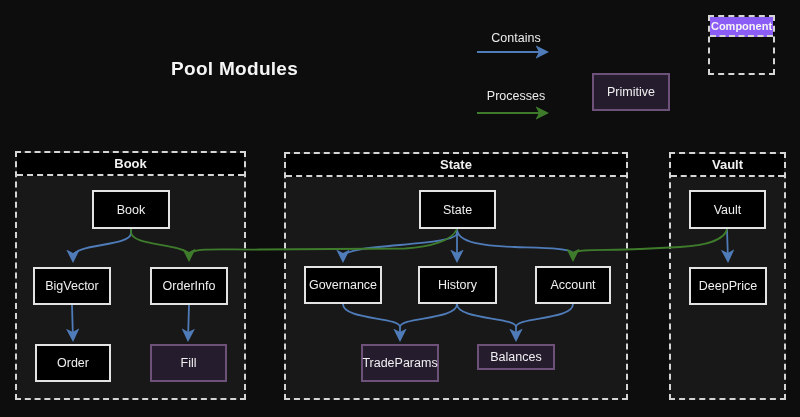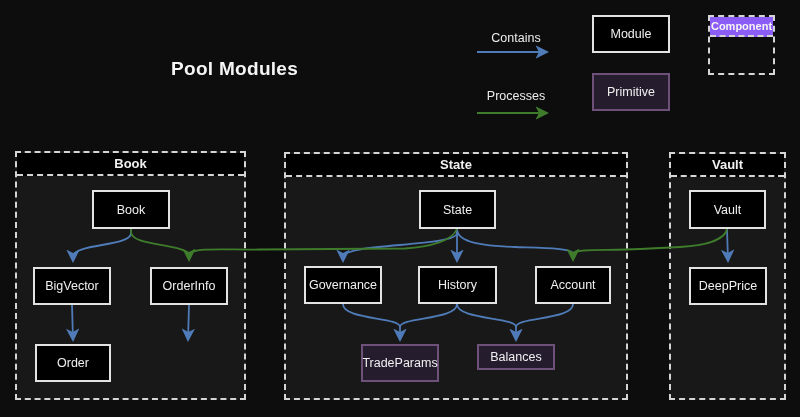--- a/index.html
+++ b/index.html
@@ -56,21 +56,20 @@
 </style>
 </head>
 <body>
 
 <div class="canvas">
 
   <div class="page-title">Pool Modules</div>
 
   <div class="legend-label" style="left:476px;top:31px;">Contains</div>
   <div class="legend-label" style="left:476px;top:89px;">Processes</div>
-  <div class="node module" style="left:592px;top:15px;width:78px;height:38px;">Module</div>
   <div class="node primitive" style="left:592px;top:73px;width:78px;height:38px;text-align:right;">Primitive</div>
   <div class="component-box">
     <div class="component-title">Component</div>
   </div>
 
   <div class="container" style="left:15px;top:151px;width:231px;height:249px;">
     <div class="container-title">Book</div>
   </div>
   <div class="container" style="left:284px;top:152px;width:344px;height:248px;">
     <div class="container-title">State</div>
@@ -114,20 +113,21 @@
       <path class="edge-processes" d="M189,254 L189,260" marker-end="url(#m-green)"></path>
       <path class="edge-processes" d="M727,229 C725,240 705,245.5 680,247 L640,249 C610,251 578,248 573,253"></path>
       <path class="edge-processes" d="M573,253 L573,260" marker-end="url(#m-green)"></path>
     </g>
   </svg>
 
   <div class="node module" style="left:92px;top:190px;width:78px;height:39px;">Book</div>
   <div class="node module" style="left:33px;top:267px;width:78px;height:38px;">BigVector</div>
   <div class="node module" style="left:150px;top:267px;width:78px;height:38px;">OrderInfo</div>
   <div class="node module" style="left:35px;top:344px;width:76px;height:38px;">Order</div>
+  <div class="node primitive" style="left:150px;top:344px;width:77px;height:38px;">Fill</div>
 
   <div class="node module" style="left:419px;top:190px;width:77px;height:39px;">State</div>
   <div class="node module" style="left:304px;top:266px;width:78px;height:38px;">Governance</div>
   <div class="node module" style="left:418px;top:266px;width:79px;height:38px;">History</div>
   <div class="node module" style="left:535px;top:266px;width:76px;height:38px;">Account</div>
   <div class="node primitive" style="left:361px;top:344px;width:78px;height:38px;">TradeParams</div>
   <div class="node primitive" style="left:477px;top:344px;width:78px;height:26px;">Balances</div>
 
   <div class="node module" style="left:689px;top:190px;width:77px;height:39px;">Vault</div>
   <div class="node module" style="left:689px;top:267px;width:78px;height:38px;">DeepPrice</div>

